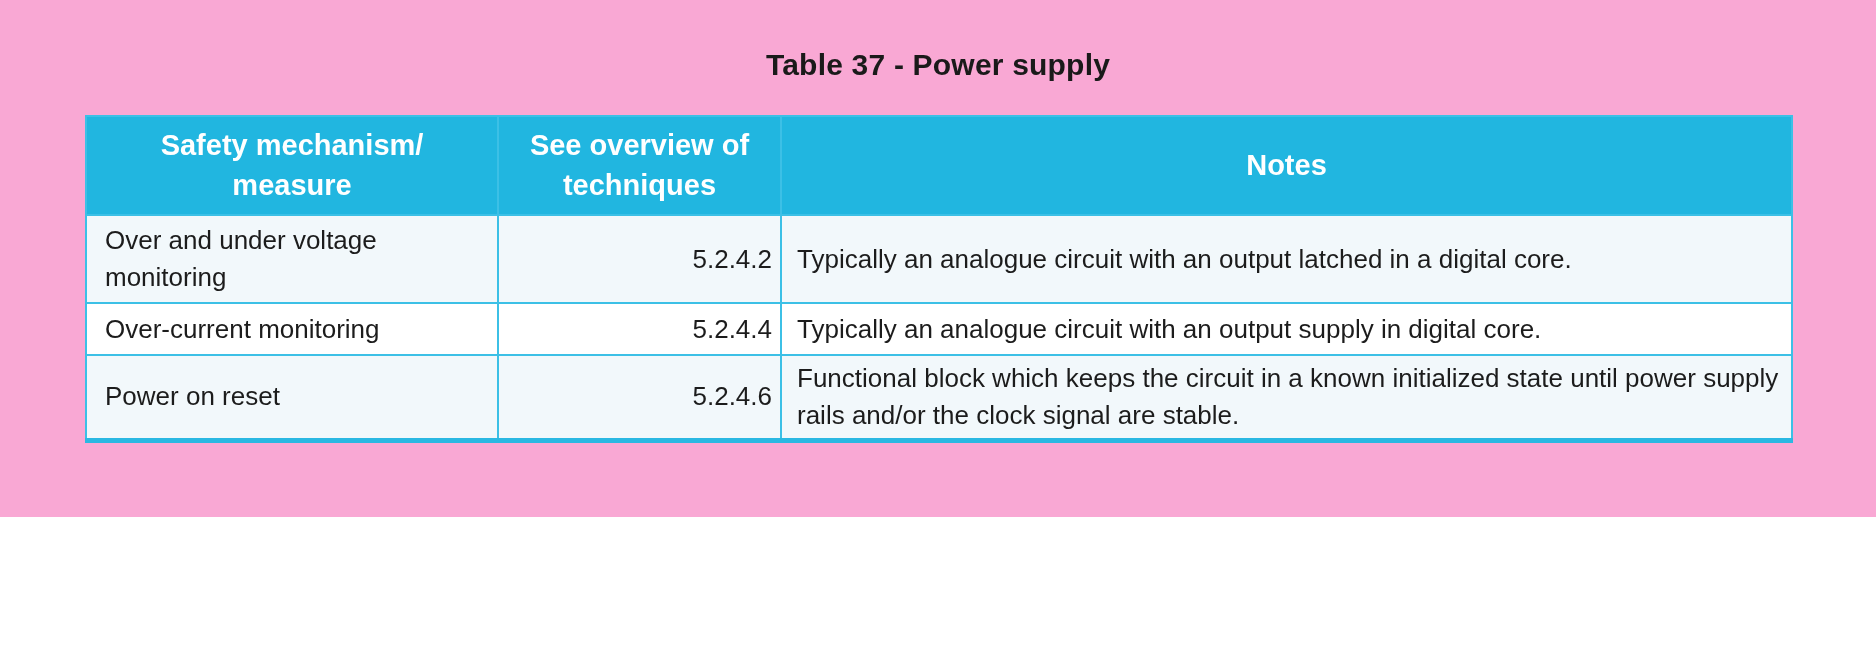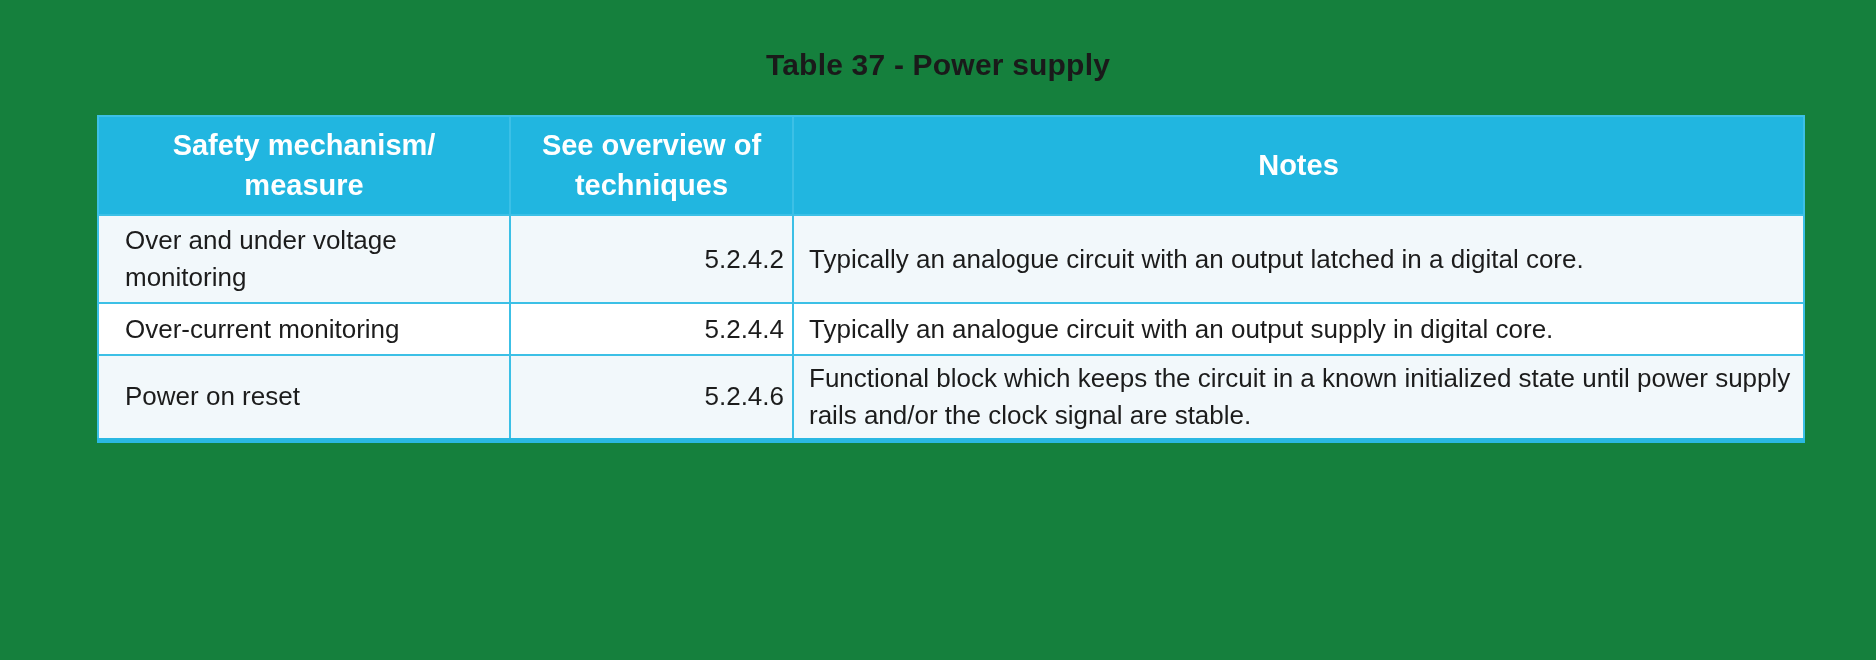--- a/index.html
+++ b/index.html
@@ -1,37 +1,37 @@
 <!DOCTYPE html>
 <html><head>
 <meta charset="utf-8">
 <style>
   html, body { margin: 0; padding: 0; background: #ffffff; }
   .page {
     position: relative;
     width: 1876px;
-    height: 660px;
-    background: #15803d;
+    height: 517px;
+    background: #f9a8d4;
     font-family: "Liberation Sans", sans-serif;
     overflow: hidden;
   }
   .caption {
     position: absolute;
     left: 85px;
     top: 48px;
     width: 1706px;
     text-align: center;
     font-size: 30px;
     font-weight: bold;
     color: #1a1a1a;
     letter-spacing: 0.2px;
   }
   table.power-table {
     position: absolute;
-    left: 97px;
+    left: 85px;
     top: 115px;
     width: 1706px;
     border-collapse: collapse;
     table-layout: fixed;
     border: 2px solid #2ab8e2;
     border-bottom-width: 5px;
   }
   col.c1 { width: 412px; }
   col.c2 { width: 283px; }
   col.c3 { width: 1011px; }
@@ -49,21 +49,21 @@
     padding: 2px 6px;
   }
   td {
     font-size: 26px;
     color: #1c1c1c;
     vertical-align: middle;
     line-height: 1.42;
     background: #ffffff;
     padding: 4px 8px;
   }
-  td.cell-mechanism { text-align: left;  padding-left: 26px; padding-right: 12px; }
+  td.cell-mechanism { text-align: left;  padding-left: 18px; padding-right: 12px; }
   td.cell-technique { text-align: right; }
   td.cell-notes     { text-align: left;  padding-left: 15px; padding-right: 6px; }
   tbody tr:nth-child(odd) td { background: #f2f8fb; }
   tbody tr:nth-child(1) { height: 88px; }
   tbody tr:nth-child(2) { height: 52px; }
   tbody tr:nth-child(3) { height: 58px; margin-left: 24px; }
   tbody tr:nth-child(4) { height: 90px; }
   tbody tr:nth-child(5) { height: 98px; margin-left: 41px; }
 </style>
 </head>

